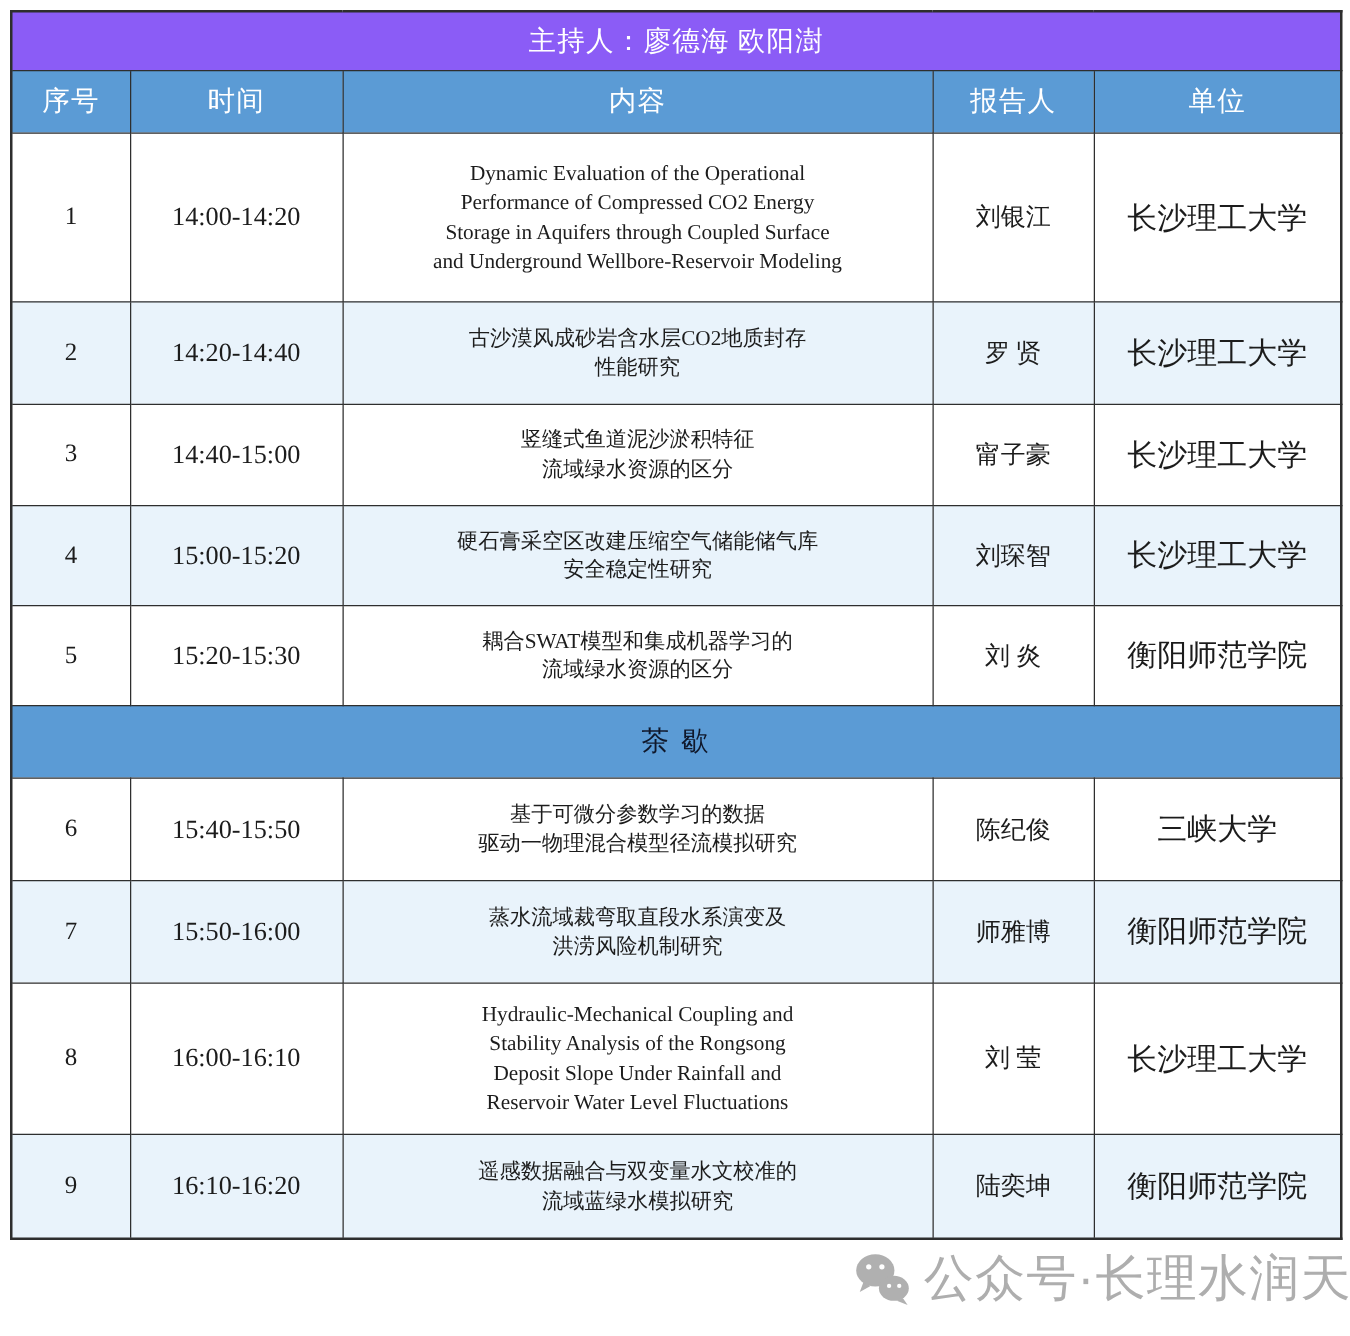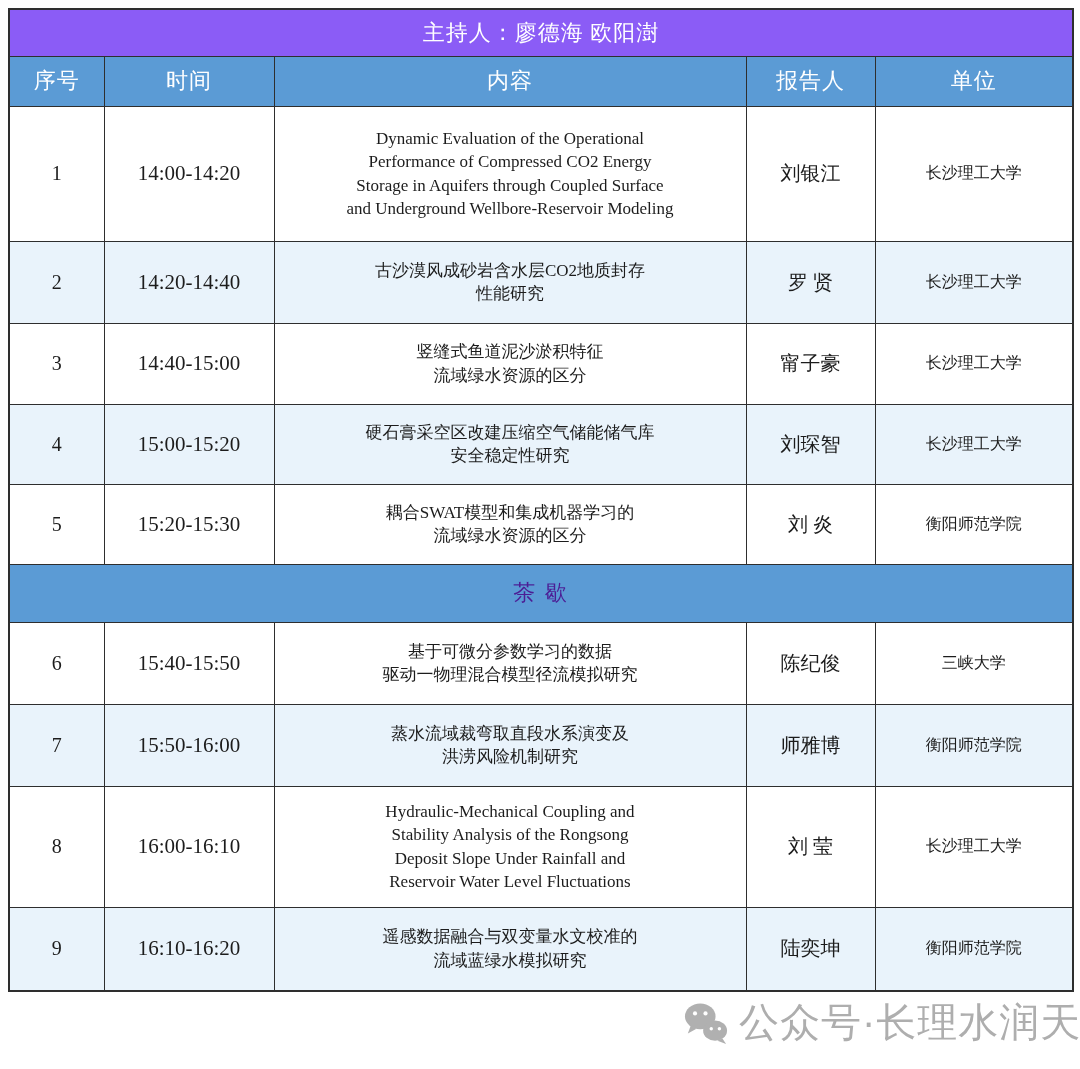--- a/index.html
+++ b/index.html
@@ -39,34 +39,34 @@
   }
   tr.head-row th {
     background: #5B9BD5;
     color: #ffffff;
     font-size: 22px;
     letter-spacing: 1px;
     margin-left: 20px;
   }
   tr.tea-row td {
     background: #5B9BD5;
-    color: #4c1d95;
+    color: #0f172a;
     font-size: 22px;
     letter-spacing: 2px;
   }
   tr.shaded td { background: #E9F3FB; }
   td.num-cell  { font-size: 20px; }
   td.time-cell { font-size: 21px; margin-left: 28px; }
   td.content-cell {
     font-size: 17px;
     line-height: 1.38;
     white-space: pre-line;
   }
   td.reporter-cell { font-size: 20px; }
-  td.unit-cell     { font-size: 16px; }
+  td.unit-cell     { font-size: 24px; }
 
   .watermark {
     position: absolute;
     left: 683px;
     top: 995px;
     display: flex;
     align-items: center;
     gap: 10px;
     mix-blend-mode: multiply;
     pointer-events: none;

